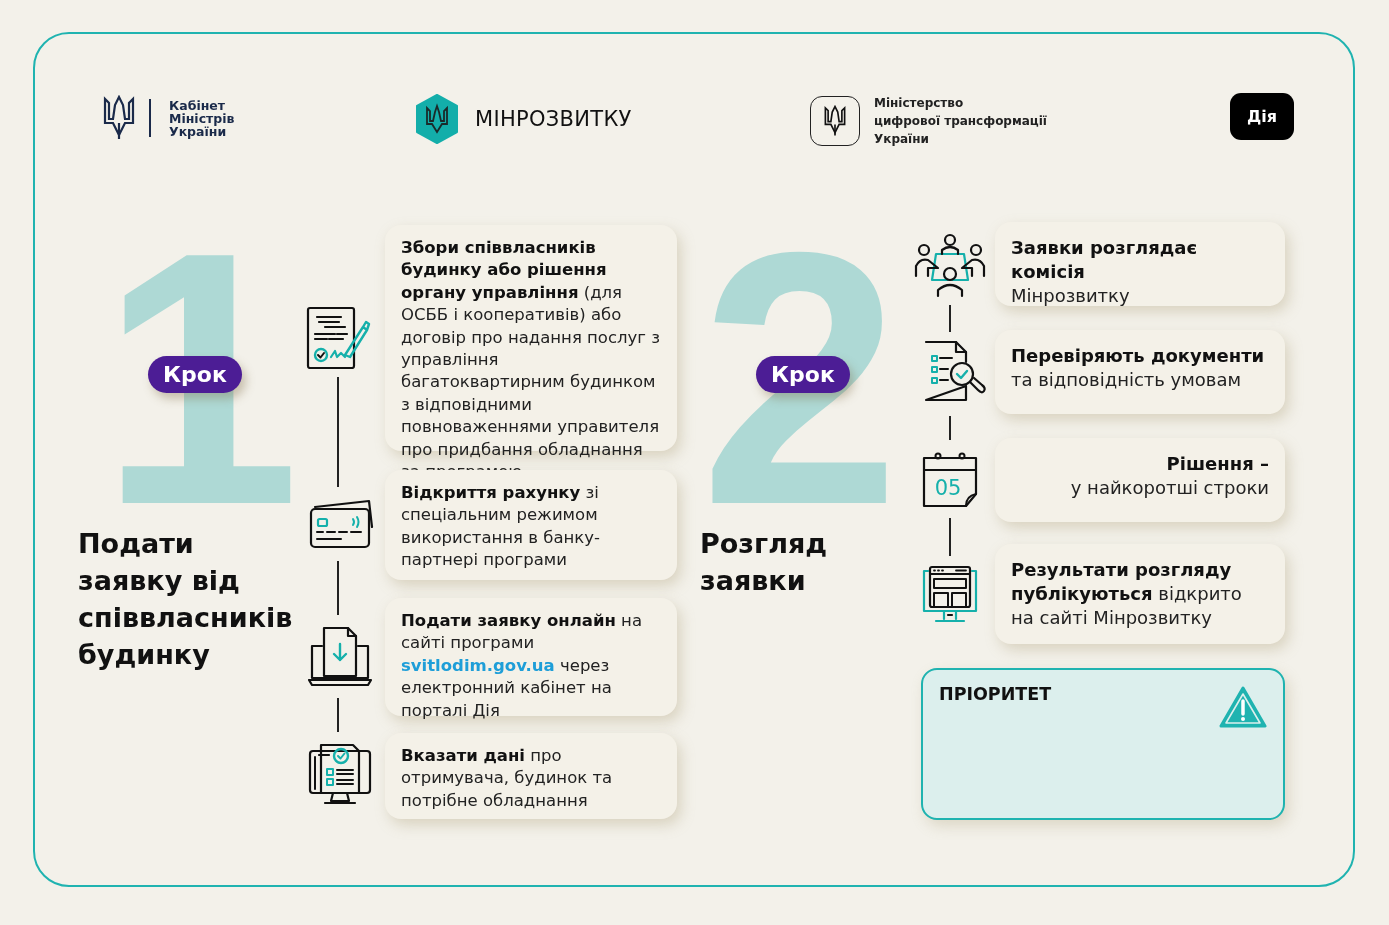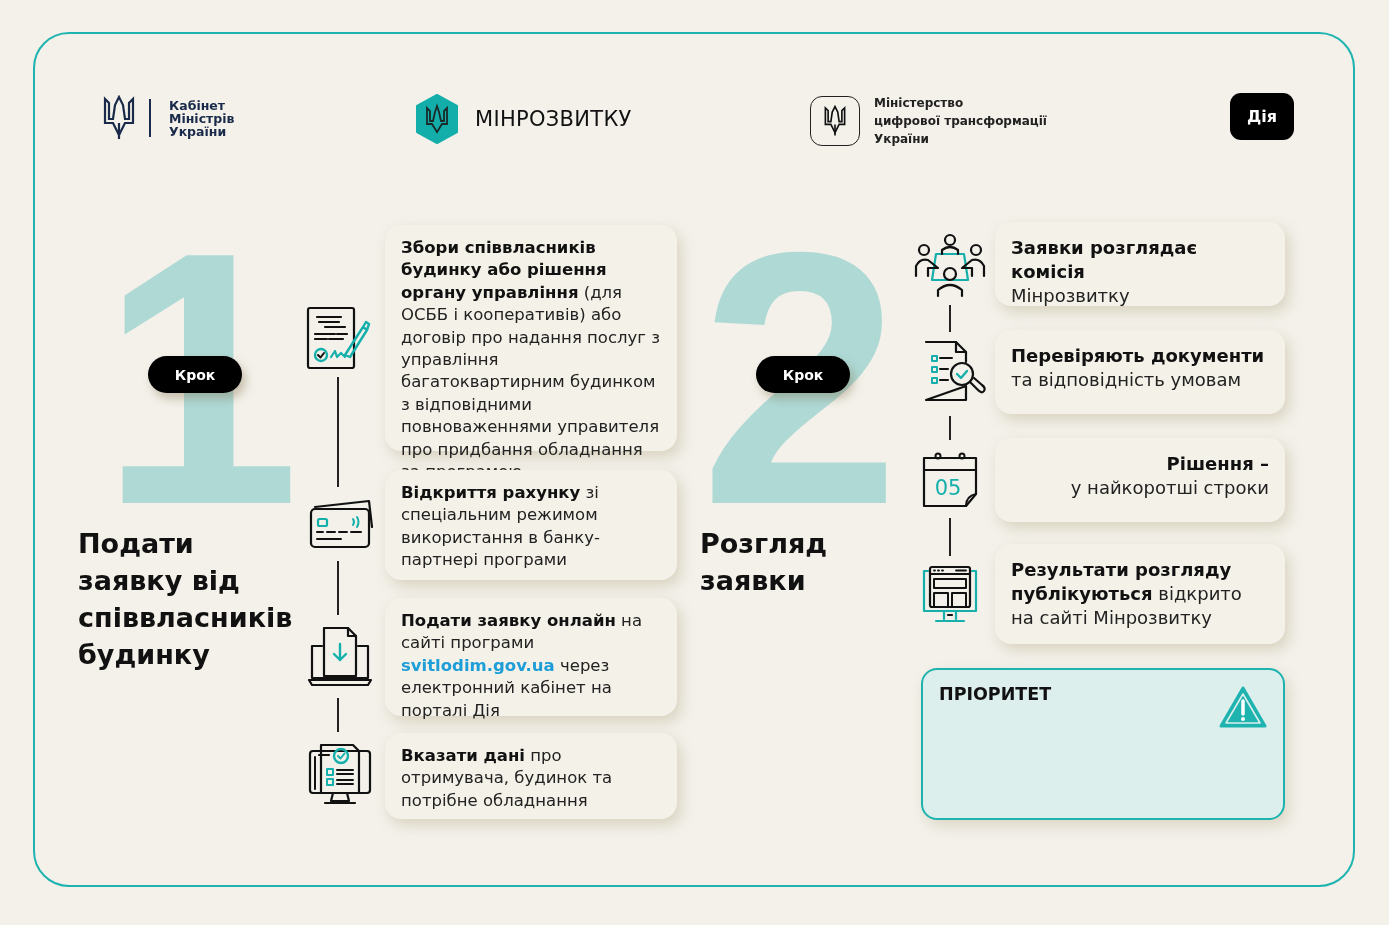--- a/index.html
+++ b/index.html
@@ -21,21 +21,21 @@
   .hex { width:44px; height:50px; }
   .minr-text { font-size:21px; color:#111; letter-spacing:0.3px; }
   .mdt { left:810px; top:94px; display:flex; align-items:center; gap:14px;justify-content:flex-end; }
   .mdt-box { width:50px; height:50px; border:1.5px solid #222; border-radius:12px; box-sizing:border-box; display:flex; align-items:center; justify-content:center; }
   .mdt-text { font-size:12px; line-height:18px; color:#222; font-weight:bold; }
   .diia { left:1230px; top:93px; width:64px; height:47px; background:#000; border-radius:11px; color:#fff; font-weight:bold; font-size:16px; display:flex; align-items:center; justify-content:center; }
 
   
   .bignum { font-family:"Liberation Sans", sans-serif; font-weight:bold; color:#aed9d5; line-height:1; }
   .krok {
-    background:#000000; color:#fff; font-weight:bold; font-size:14px; border-radius:20px;
+    background:#4c1d95; color:#fff; font-weight:bold; font-size:22px; border-radius:20px;
     width:94px; height:37px; display:flex; align-items:center; justify-content:center;
     box-shadow:4px 6px 10px rgba(120,100,60,0.35);
   }
   .step-title { font-weight:bold; font-size:27px; text-align:left; line-height:37px; color:#111; }
 
   
   .card {
     background:#f4f1e8; border-radius:16px; box-sizing:border-box;
     box-shadow:4px 6px 14px rgba(170,155,115,0.35);
     padding:12px 16px; font-size:16.5px; line-height:22.4px; color:#222;

